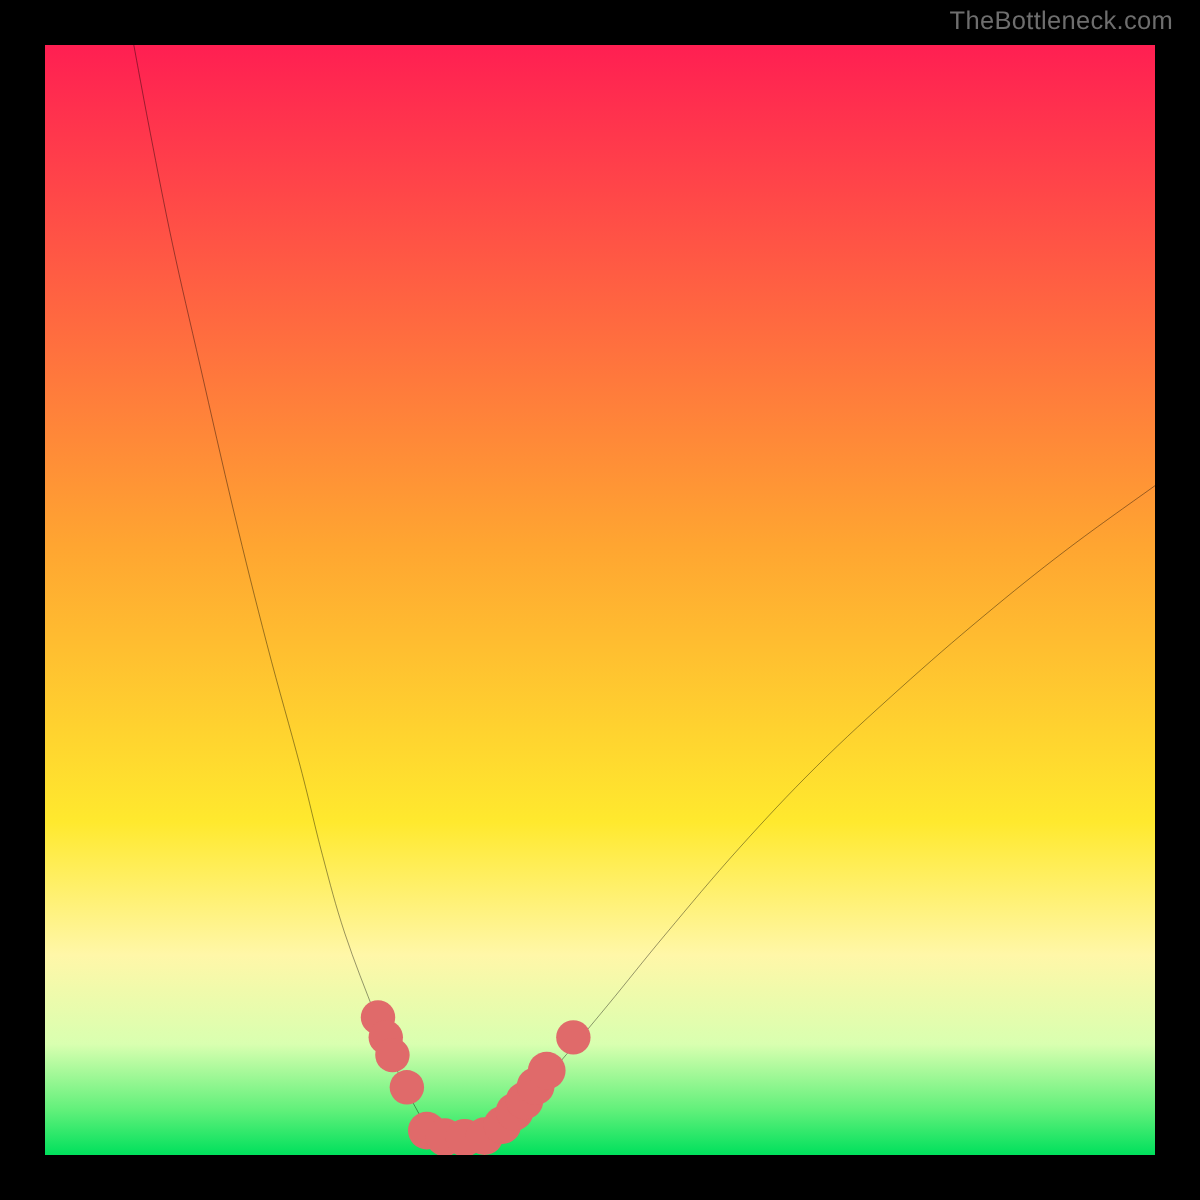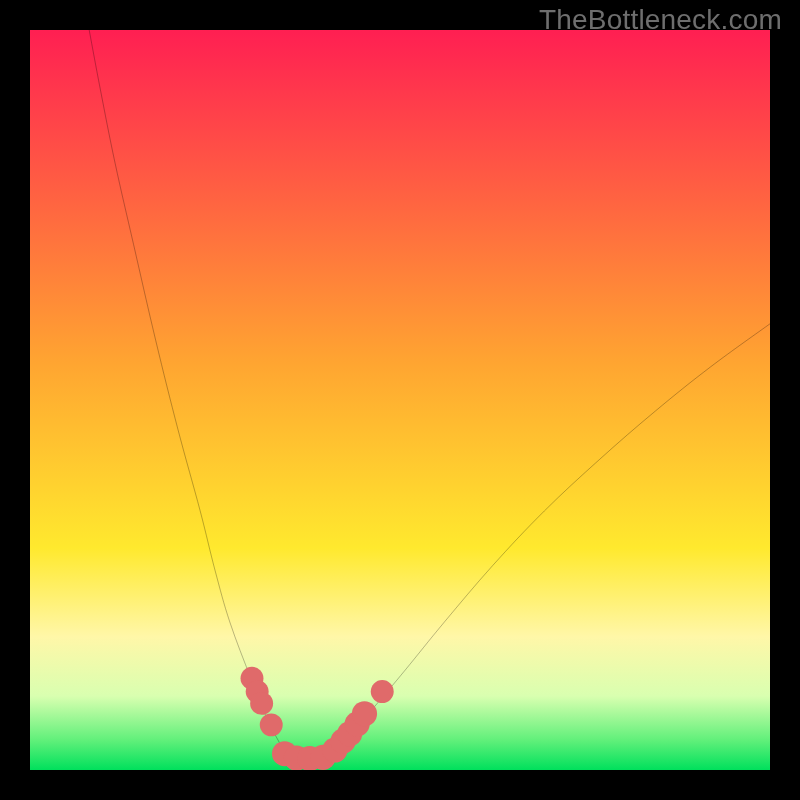--- a/index.html
+++ b/index.html
@@ -15,21 +15,21 @@
     position: relative;
     width: 800px;
     height: 800px;
     background: #000;
   }
   .watermark {
     position: absolute;
     top: 4px;
     right: 18px;
     color: #6e6e6e;
-    font-size: 28px;
+    font-size: 17px;
     font-weight: 500;
     letter-spacing: 0.2px;
     z-index: 10;
   }
   .plot-area {
     position: absolute;
     left: 30px;
     top: 30px;
     width: 740px;
     height: 740px;

